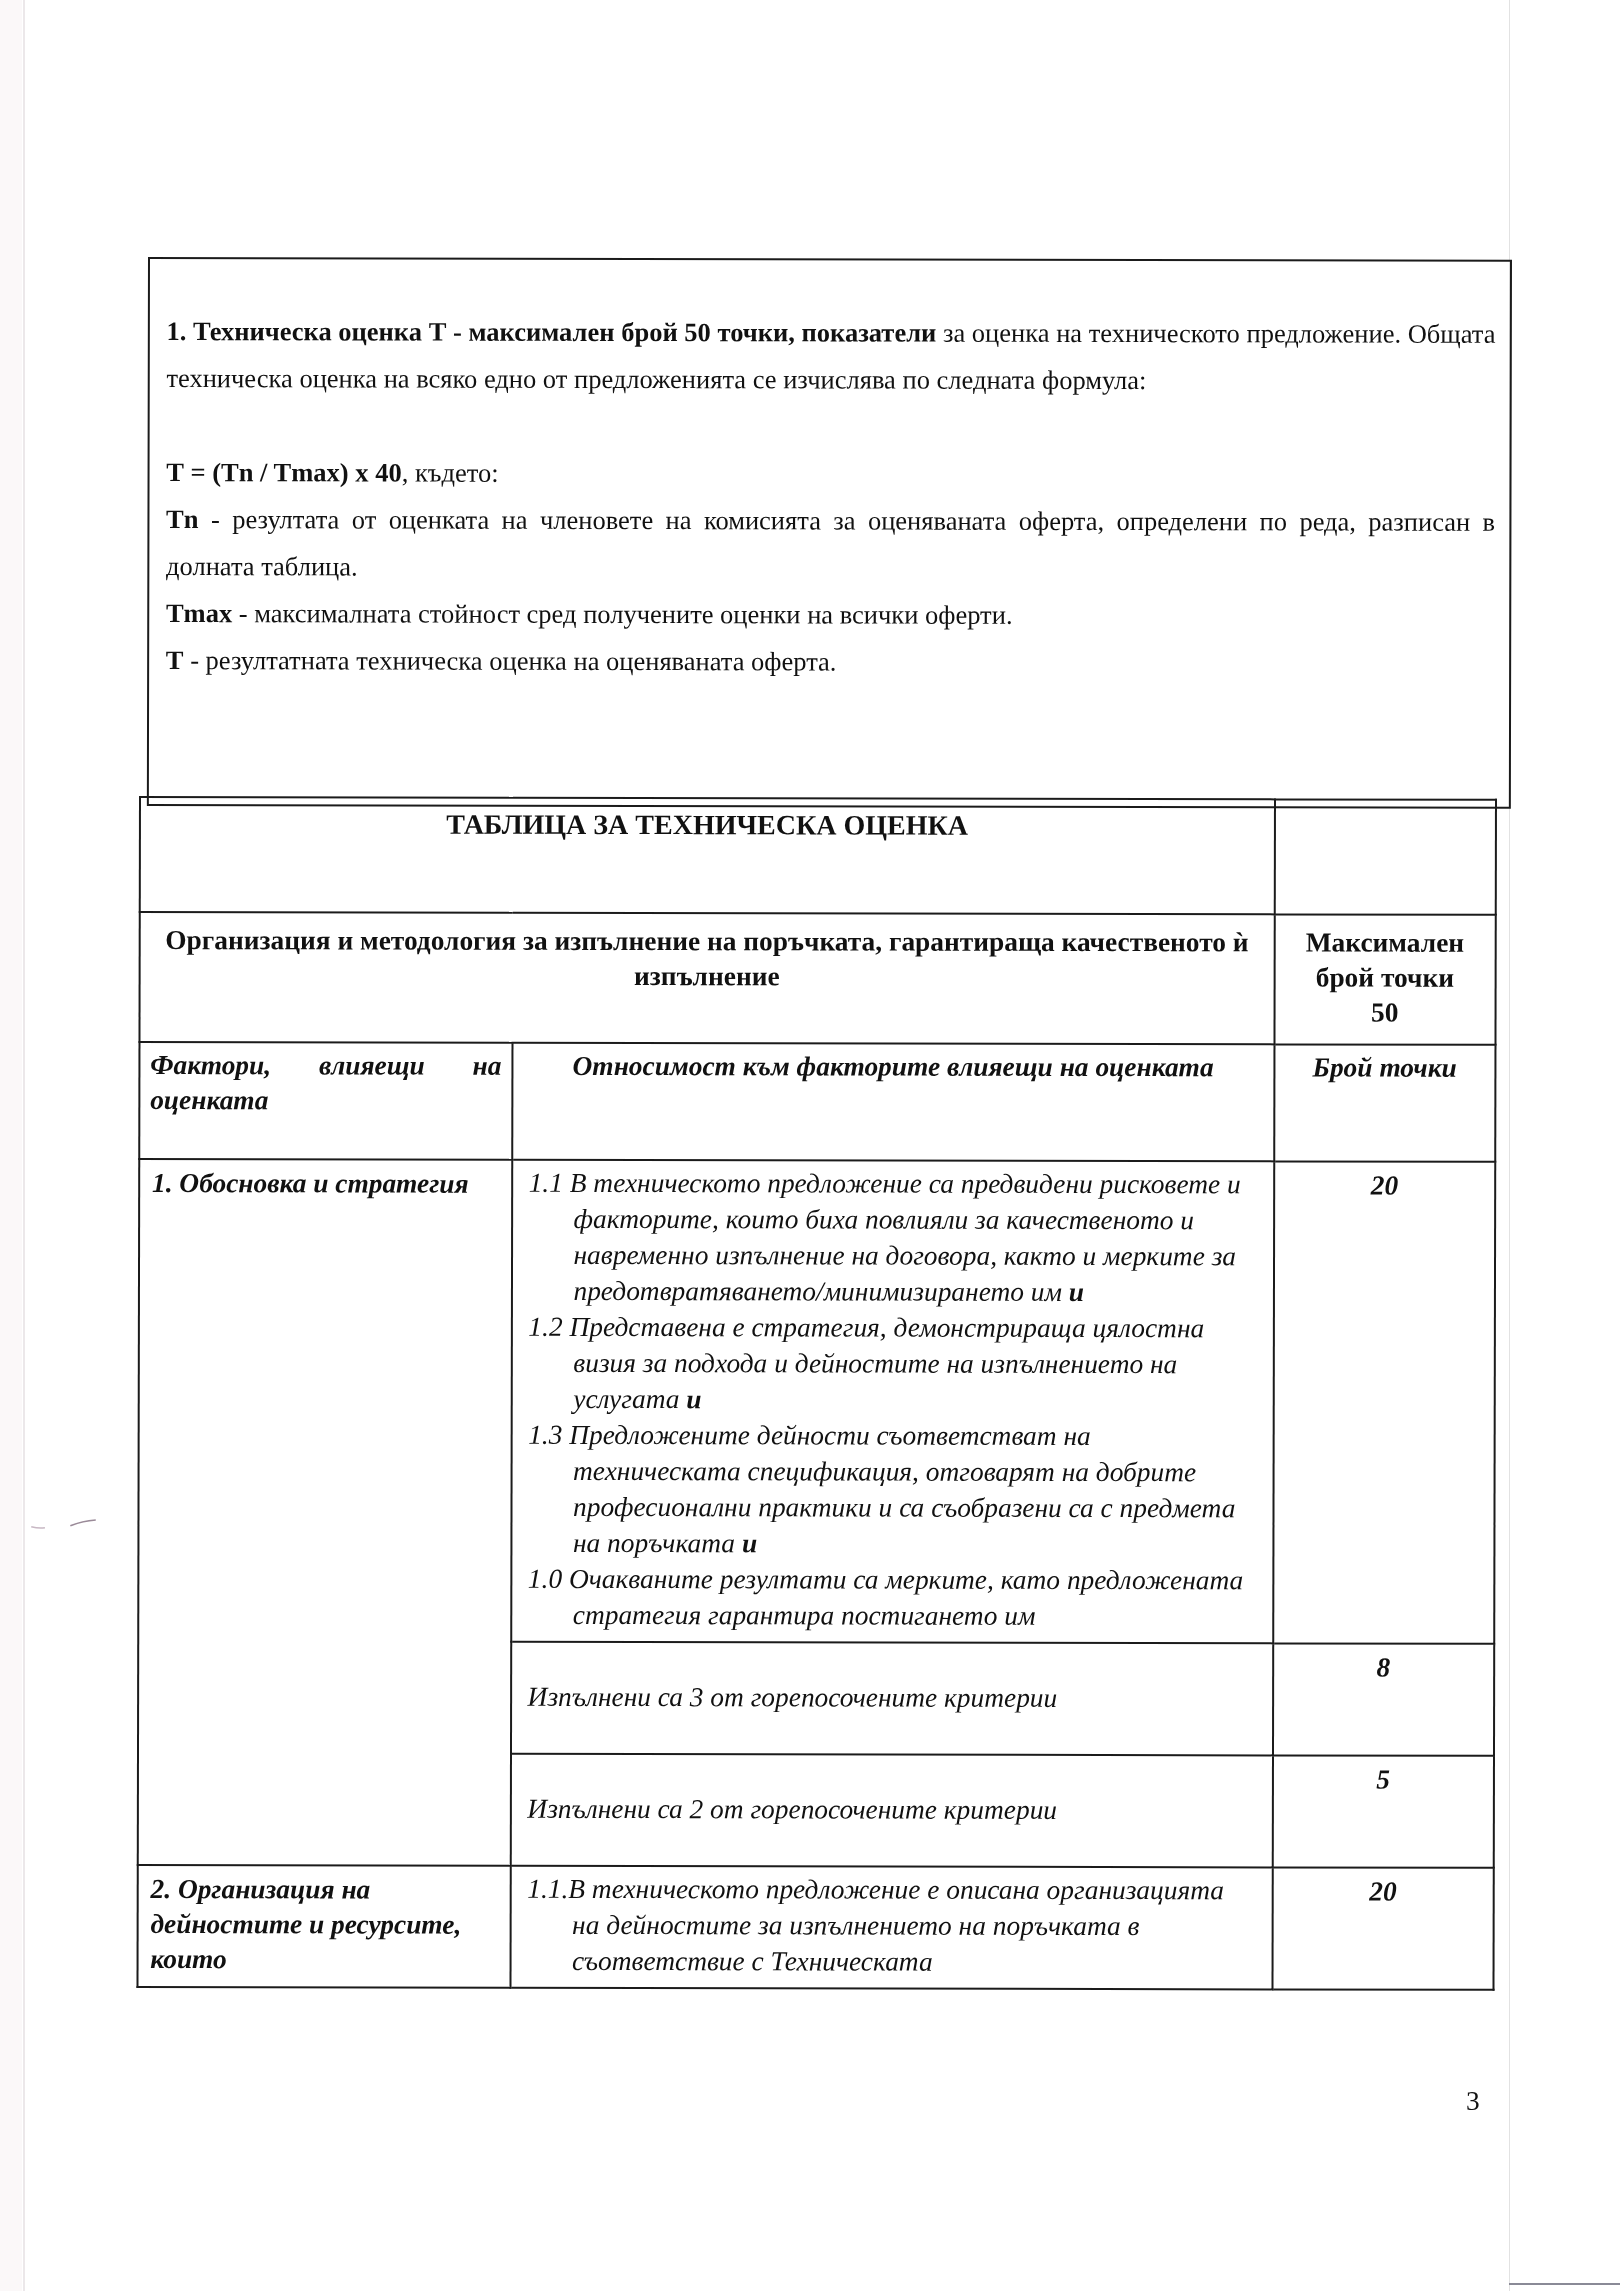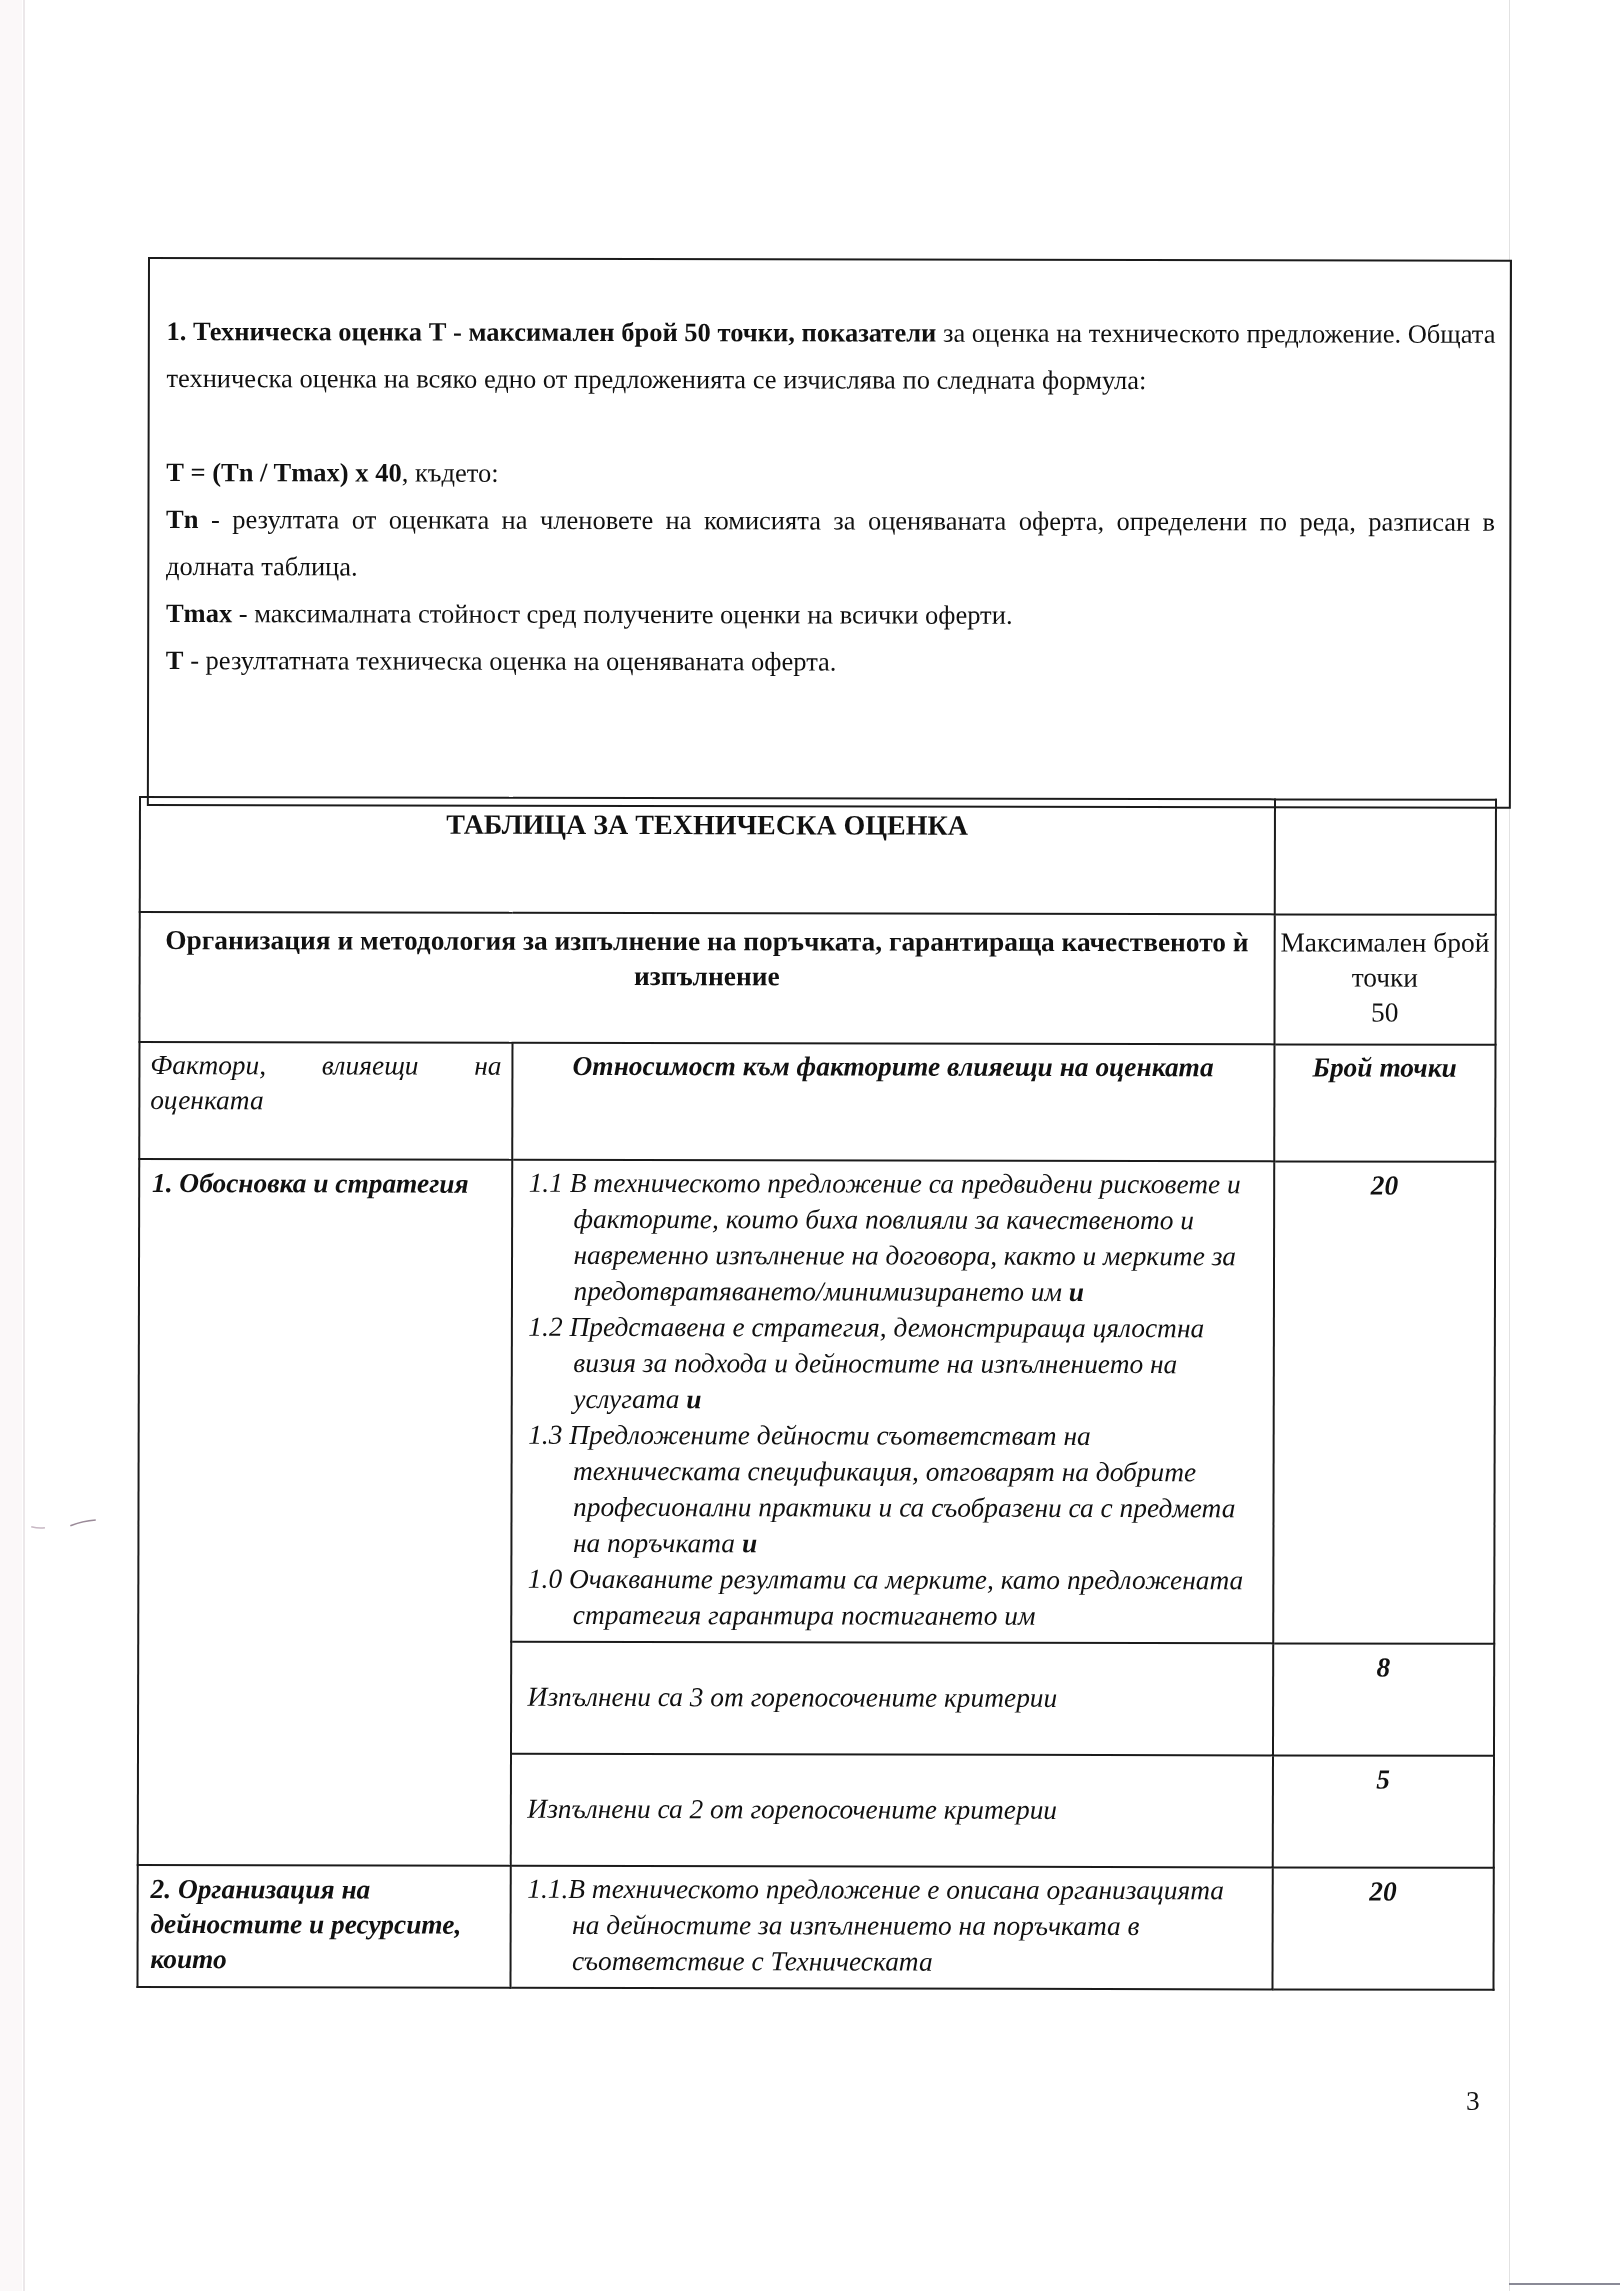--- a/index.html
+++ b/index.html
@@ -27,22 +27,22 @@
   table.eval {
     position: absolute; left: 139px; top: 796px; width: 1358px;
     border-collapse: collapse; table-layout: fixed;
     transform: rotate(0.12deg); transform-origin: left top;
     font-size: 27.4px;
   }
   table.eval td { border: 2px solid #1b1b1b; vertical-align: top; padding: 0; }
   .c1 { width: 372px; } .c2 { width: 760px; } .c3 { width: 221px; }
   .title-cell { text-align: center; font-weight: bold; font-size: 28px; height: 103px; padding-top: 9.8px !important; }
   .sub-cell { text-align: center; font-weight: bold; font-size: 27.4px; line-height: 35px; height: 118px; padding-top: 9.8px !important; }
-  .max-cell { text-align: center; font-weight: normal; font-size: 27.4px; line-height: 35px; padding-top: 9.8px !important; }
-  .hdr-factor { font-style: italic; font-weight: normal; font-size: 27.4px; line-height: 35px; padding: 5.9px 9.8px 0 9.8px !important; text-align: justify; text-align-last: justify; height: 110px; }
+  .max-cell { text-align: center; font-weight: bold; font-size: 27.4px; line-height: 35px; padding-top: 9.8px !important; }
+  .hdr-factor { font-style: italic; font-weight: bold; font-size: 27.4px; line-height: 35px; padding: 5.9px 9.8px 0 9.8px !important; text-align: justify; text-align-last: justify; height: 110px; }
   .hdr-factor span { display: block; text-align-last: left; }
   .hdr-rel { font-style: italic; font-weight: bold; text-align: center; font-size: 27.4px; line-height: 35px; padding: 5.9px 19.6px 0 19.6px !important; }
   .hdr-pts { font-style: italic; font-weight: bold; text-align: center; font-size: 27.4px; padding-top: 7.8px !important; margin-top: 16px; }
   .factor { font-style: italic; font-weight: bold; font-size: 27.4px; line-height: 35px; padding: 5.9px 11.8px 0 11.8px !important; }
   .crit { font-style: italic; font-size: 27.4px; line-height: 36px; padding: 3.9px 19.6px 7.8px 15.7px !important; }
   .crit .item { padding-left: 45px; text-indent: -45px; }
   .crit .and { font-weight: bold; }
   .single { font-style: italic; font-size: 27.4px; padding: 39px 15.7px 0 15.7px !important; height: 71px; }
   .pts { text-align: center; font-style: italic; font-weight: bold; font-size: 27.4px; padding-top: 7.8px !important; border-radius: 32px; }
   .row-last td { height: 102px; }

